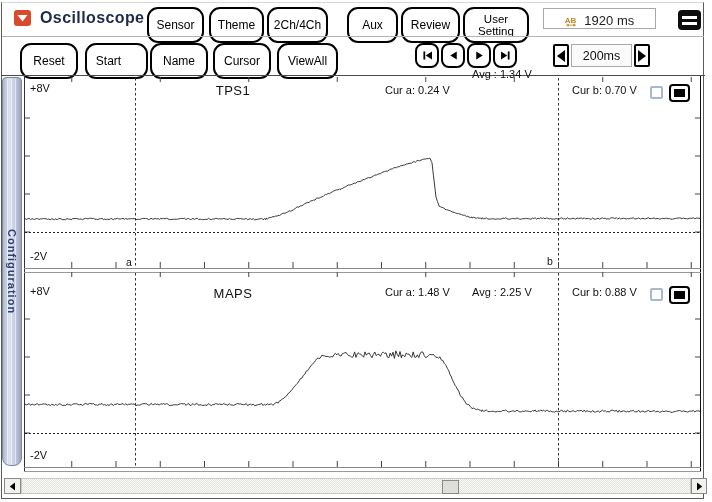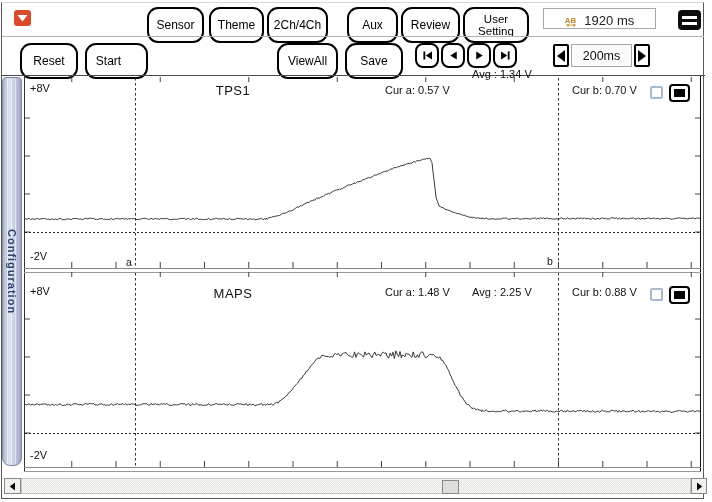--- a/index.html
+++ b/index.html
@@ -81,20 +81,21 @@
 <body>
 
 <div class="window">
   <div class="frame"></div>
 
   <div class="app-icon">
     <svg width="13" height="10" viewBox="0 0 13 10">
         <polygon points="1.5,2 11.5,2 6.5,8.5" fill="#fff"></polygon>
       </svg>
   </div>
+  <div class="title">Oscilloscope</div>
   <button class="pill t-sensor">Sensor</button>
   <button class="pill t-theme">Theme</button>
   <button class="pill t-2ch">2Ch/4Ch</button>
   <button class="pill t-aux">Aux</button>
   <button class="pill t-review">Review</button>
   <button class="pill t-user">User Setting</button>
   <div class="time-box">
     <span class="ab-icon">
         <span>AB</span>
         <span class="sub">⇤⇥</span>
@@ -108,22 +109,23 @@
   <div class="sep1"></div>
 
   <button class="pill pill2 s-reset">Reset</button>
   <button class="pill pill2 s-start">
     <span>Start</span>
     <svg width="9" height="13" viewBox="0 0 9 13">
       <polygon points="0.5,5 8.5,5 4.5,0.5" fill="#000"></polygon>
         <polygon points="0.5,8 8.5,8 4.5,12.5" fill="#000"></polygon>
     </svg>
   </button>
+  <button class="pill pill2 s-name">Name</button>
+  <button class="pill pill2 s-cursor">Cursor</button>
   <button class="pill pill2 s-viewall">ViewAll</button>
-  <button class="pill pill2 s-save">Save</button>
 
   <button class="transport tp1">
     <svg width="13" height="13" viewBox="0 0 16 16">
         <rect x="3" y="3" width="2.2" height="10" fill="#000"></rect>
         <polygon points="13.5,3 5.8,8 13.5,13" fill="#000"></polygon>
       </svg>
   </button>
   <button class="transport tp2">
     <svg width="13" height="13" viewBox="0 0 16 16">
         <polygon points="12,3 4,8 12,13" fill="#000"></polygon>
@@ -232,21 +234,21 @@
       <line x1="695" y1="433" x2="700" y2="433" stroke="#444" stroke-width="1"></line>
       <line x1="25" y1="433.5" x2="700" y2="433.5" stroke="#222" stroke-width="1" stroke-dasharray="2,2"></line>
       <line x1="135.5" y1="273" x2="135.5" y2="467" stroke="#333" stroke-width="1" stroke-dasharray="2.5,2.5"></line>
       <line x1="558.5" y1="273" x2="558.5" y2="467" stroke="#333" stroke-width="1" stroke-dasharray="2.5,2.5"></line>
       <path d="M25.0,218.7L26.4,219.3L27.8,218.9L29.2,218.3L30.6,219.6L32.0,218.7L33.4,219.2L34.8,219.4L36.2,218.6L37.6,218.6L39.0,219.4L40.4,218.9L41.8,218.9L43.2,218.5L44.6,218.7L46.0,218.7L47.4,219.4L48.8,219.0L50.2,219.8L51.6,218.9L53.0,219.1L54.4,219.7L55.8,218.8L57.2,219.8L58.6,218.7L60.0,218.5L61.4,219.1L62.8,219.8L64.2,219.5L65.6,219.7L67.0,218.6L68.4,219.1L69.8,219.1L71.2,219.7L72.6,218.7L74.0,218.5L75.4,218.5L76.8,218.5L78.2,219.0L79.6,219.2L81.0,218.9L82.4,219.7L83.8,219.0L85.2,218.3L86.6,218.5L88.0,218.9L89.4,218.2L90.8,218.2L92.2,218.6L93.6,218.3L95.0,219.4L96.4,219.2L97.8,219.7L99.2,218.8L100.6,218.8L102.0,218.3L103.4,219.5L104.8,219.0L106.2,219.7L107.6,219.1L109.0,219.7L110.4,218.8L111.8,218.6L113.2,219.8L114.6,218.8L116.0,218.9L117.4,218.3L118.8,218.9L120.2,219.0L121.6,218.7L123.0,218.4L124.4,219.3L125.8,218.4L127.2,219.3L128.6,218.8L130.0,218.9L131.4,218.5L132.8,218.8L134.2,218.5L135.6,219.6L137.0,219.5L138.4,219.3L139.8,219.5L141.2,218.8L142.6,218.5L144.0,218.3L145.4,218.5L146.8,218.5L148.2,219.4L149.6,219.4L151.0,218.2L152.4,219.0L153.8,219.1L155.2,218.4L156.6,219.0L158.0,218.6L159.4,219.4L160.8,218.4L162.2,218.8L163.6,218.4L165.0,218.9L166.4,218.3L167.8,218.6L169.2,219.7L170.6,219.5L172.0,219.6L173.4,219.2L174.8,219.3L176.2,219.2L177.6,219.3L179.0,218.8L180.4,218.5L181.8,218.4L183.2,218.5L184.6,218.3L186.0,219.6L187.4,218.6L188.8,218.4L190.2,219.8L191.6,219.2L193.0,218.4L194.4,219.4L195.8,218.6L197.2,218.2L198.6,219.6L200.0,219.1L201.4,219.4L202.8,219.7L204.2,219.6L205.6,219.3L207.0,219.6L208.4,218.3L209.8,219.1L211.2,219.8L212.6,219.0L214.0,219.1L215.4,218.4L216.8,218.4L218.2,219.0L219.6,218.7L221.0,219.0L222.4,218.9L223.8,218.4L225.2,219.0L226.6,219.1L228.0,219.5L229.4,218.4L230.8,219.3L232.2,219.3L233.6,219.6L235.0,219.2L236.4,218.6L237.8,218.3L239.2,218.7L240.6,218.5L242.0,219.0L243.4,219.1L244.8,219.1L246.2,218.3L247.6,219.8L249.0,219.1L250.4,218.7L251.8,219.5L253.2,218.7L254.6,219.8L256.0,219.6L257.4,219.3L258.8,219.0L260.2,218.8L261.6,218.2L263.0,219.8L264.4,218.7L265.8,219.6L266.0,218.2L267.4,219.0L268.8,217.8L270.2,217.5L271.6,217.3L273.0,216.6L274.4,216.7L275.8,216.0L277.2,216.1L278.0,215.4L279.4,215.6L280.8,214.6L282.2,213.5L283.6,213.2L285.0,213.3L286.4,212.5L287.8,211.9L289.2,210.8L290.6,211.2L292.0,210.6L292.0,210.6L293.4,209.8L294.8,208.9L296.2,207.4L297.6,206.9L299.0,207.3L300.4,205.7L301.8,205.9L303.2,204.9L304.6,203.8L306.0,203.1L307.4,202.4L308.0,202.8L309.4,202.1L310.8,200.9L312.2,200.7L313.6,200.0L315.0,200.1L316.4,198.2L317.8,198.0L319.2,198.2L320.6,197.3L322.0,196.8L323.4,196.3L324.0,195.6L325.4,194.4L326.8,194.4L328.2,193.3L329.6,193.8L331.0,192.5L332.4,191.8L333.8,191.0L335.2,190.3L336.6,189.9L338.0,189.9L339.4,188.9L340.0,189.5L341.4,188.8L342.8,188.3L344.2,187.3L345.6,186.8L347.0,185.7L348.4,184.9L349.8,185.1L351.2,184.6L352.6,184.0L354.0,183.1L355.4,183.3L356.0,183.0L357.4,181.7L358.8,181.7L360.2,181.4L361.6,181.1L363.0,179.3L364.4,179.7L365.8,178.7L367.2,178.1L368.6,177.6L370.0,177.9L371.4,177.2L372.0,177.1L373.4,175.9L374.8,175.0L376.2,175.1L377.6,174.4L379.0,173.8L380.4,173.7L381.8,172.6L383.2,171.9L384.6,171.6L386.0,171.0L387.4,171.2L388.0,170.7L389.4,169.8L390.8,169.0L392.2,169.1L393.6,167.9L395.0,167.6L396.4,167.7L397.8,166.7L399.2,166.8L400.6,165.8L402.0,165.6L402.0,165.6L403.4,165.2L404.8,165.0L406.2,164.0L407.6,163.8L409.0,163.4L410.4,163.3L411.8,163.1L413.2,161.8L414.0,161.7L415.4,162.2L416.8,160.8L418.2,160.5L419.6,160.8L421.0,160.1L422.4,159.5L423.8,159.1L424.0,159.0L425.4,159.1L426.8,158.6L428.2,158.7L429.6,158.3L430.0,158.2L431.4,161.5L432.0,162.8L433.4,175.1L434.0,180.1L435.4,191.9L436.0,197.0L437.4,201.4L438.8,205.1L439.0,206.1L440.4,206.7L441.8,207.4L443.2,207.8L444.6,208.5L445.0,209.4L446.4,209.7L447.8,210.0L449.2,210.5L450.6,210.9L452.0,211.9L453.0,212.2L454.4,212.4L455.8,213.1L457.2,213.6L458.6,213.6L460.0,214.1L461.4,214.5L462.0,215.0L463.4,215.2L464.8,215.2L466.2,216.4L467.6,216.3L469.0,217.0L470.4,217.5L471.8,217.0L472.0,218.0L473.4,217.3L474.8,217.7L476.2,218.3L477.6,217.7L479.0,218.2L480.4,218.2L481.8,219.0L482.0,217.8L483.4,218.7L484.8,218.7L486.2,217.8L487.6,218.8L489.0,219.2L490.4,218.9L491.8,219.0L493.2,218.7L494.6,219.1L496.0,219.3L497.4,218.8L498.8,219.0L500.2,219.1L501.6,218.8L503.0,218.1L504.4,218.4L505.8,217.8L507.2,218.8L508.6,219.2L510.0,219.2L511.4,218.7L512.8,218.5L514.2,218.7L515.6,218.8L517.0,217.9L518.4,218.7L519.8,219.2L521.2,219.2L522.6,218.6L524.0,218.9L525.4,218.4L526.8,218.6L528.2,218.7L529.6,218.9L531.0,219.2L532.4,218.1L533.8,218.6L535.2,217.8L536.6,219.2L538.0,218.2L539.4,218.7L540.8,217.7L542.2,218.6L543.6,217.8L545.0,218.9L546.4,218.1L547.8,218.2L549.2,219.0L550.6,218.4L552.0,219.1L553.4,219.0L554.8,219.2L556.2,218.5L557.6,219.0L559.0,219.1L560.4,218.3L561.8,217.8L563.2,219.0L564.6,218.5L566.0,219.3L567.4,217.7L568.8,218.7L570.2,219.0L571.6,218.6L573.0,218.2L574.4,218.7L575.8,219.1L577.2,218.0L578.6,218.3L580.0,218.3L581.4,218.0L582.8,219.0L584.2,217.7L585.6,219.1L587.0,218.2L588.4,218.6L589.8,218.9L591.2,219.3L592.6,218.0L594.0,219.0L595.4,219.2L596.8,218.7L598.2,218.4L599.6,219.2L601.0,218.4L602.4,217.8L603.8,218.6L605.2,218.2L606.6,219.0L608.0,218.7L609.4,219.1L610.8,217.9L612.2,217.7L613.6,218.0L615.0,218.5L616.4,217.8L617.8,219.2L619.2,217.8L620.6,219.0L622.0,218.5L623.4,218.2L624.8,218.5L626.2,219.0L627.6,218.4L629.0,219.0L630.4,218.2L631.8,218.3L633.2,217.8L634.6,218.8L636.0,218.9L637.4,218.6L638.8,217.8L640.2,219.2L641.6,218.5L643.0,218.4L644.4,218.9L645.8,218.7L647.2,218.2L648.6,217.9L650.0,218.8L651.4,218.5L652.8,218.3L654.2,218.0L655.6,218.9L657.0,218.5L658.4,218.4L659.8,219.3L661.2,218.7L662.6,218.3L664.0,218.8L665.4,218.3L666.8,218.2L668.2,218.7L669.6,218.5L671.0,219.2L672.4,219.2L673.8,218.8L675.2,218.6L676.6,218.2L678.0,218.2L679.4,217.8L680.8,218.1L682.2,218.5L683.6,218.1L685.0,218.6L686.4,218.6L687.8,219.0L689.2,218.3L690.6,218.3L692.0,218.3L693.4,217.8L694.8,218.8L696.2,218.1L697.6,218.1L699.0,218.1L700,218.5" fill="none" stroke="#222222" stroke-width="0.9"></path>
       <path d="M25.0,404.1L26.4,404.9L27.8,404.4L29.2,403.6L30.6,405.3L32.0,404.0L33.4,404.7L34.8,405.0L36.2,404.0L37.6,403.9L39.0,405.1L40.4,404.4L41.8,404.4L43.2,403.8L44.6,404.1L46.0,404.0L47.4,405.1L48.8,404.5L50.2,405.6L51.6,404.3L53.0,404.6L54.4,405.5L55.8,404.2L57.2,405.6L58.6,404.1L60.0,403.8L61.4,404.7L62.8,405.6L64.2,405.2L65.6,405.5L67.0,403.9L68.4,404.7L69.8,404.6L71.2,405.5L72.6,404.1L74.0,403.8L75.4,403.8L76.8,403.8L78.2,404.5L79.6,404.8L81.0,404.3L82.4,405.4L83.8,404.5L85.2,403.5L86.6,403.9L88.0,404.4L89.4,403.5L90.8,403.5L92.2,404.0L93.6,403.5L95.0,405.1L96.4,404.8L97.8,405.4L99.2,404.2L100.6,404.2L102.0,403.6L103.4,405.1L104.8,404.5L106.2,405.5L107.6,404.7L109.0,405.5L110.4,404.3L111.8,403.9L113.2,405.6L114.6,404.3L116.0,404.4L117.4,403.6L118.8,404.4L120.2,404.5L121.6,404.1L123.0,403.6L124.4,405.0L125.8,403.7L127.2,405.0L128.6,404.2L130.0,404.4L131.4,403.8L132.8,404.2L134.2,403.9L135.6,405.4L137.0,405.2L138.4,405.0L139.8,405.2L141.2,404.3L142.6,403.9L144.0,403.6L145.4,403.8L146.8,403.7L148.2,405.1L149.6,405.1L151.0,403.4L152.4,404.5L153.8,404.6L155.2,403.6L156.6,404.5L158.0,404.0L159.4,405.1L160.8,403.7L162.2,404.2L163.6,403.7L165.0,404.4L166.4,403.6L167.8,404.0L169.2,405.5L170.6,405.3L172.0,405.3L173.4,404.8L174.8,404.8L176.2,404.8L177.6,405.0L179.0,404.2L180.4,403.8L181.8,403.6L183.2,403.9L184.6,403.6L186.0,405.4L187.4,404.0L188.8,403.7L190.2,405.6L191.6,404.8L193.0,403.6L194.4,405.0L195.8,404.0L197.2,403.5L198.6,405.3L200.0,404.7L201.4,405.0L202.8,405.5L204.2,405.3L205.6,405.0L207.0,405.4L208.4,403.6L209.8,404.6L211.2,405.6L212.6,404.6L214.0,404.7L215.4,403.7L216.8,403.7L218.2,404.5L219.6,404.0L221.0,404.5L222.4,404.3L223.8,403.6L225.2,404.4L226.6,404.7L228.0,405.2L229.4,403.7L230.8,405.0L232.2,405.0L233.6,405.4L235.0,404.7L236.4,404.0L237.8,403.5L239.2,404.1L240.6,403.8L242.0,404.5L243.4,404.6L244.8,404.6L246.2,403.5L247.6,405.6L249.0,404.7L250.4,404.1L251.8,405.1L253.2,404.0L254.6,405.6L256.0,405.3L257.4,404.9L258.8,404.5L260.2,404.2L261.6,403.4L263.0,405.5L264.4,404.1L265.8,405.3L267.2,403.8L268.6,404.6L270.0,404.3L271.4,403.9L272.8,405.1L274.0,404.5L275.4,402.8L276.8,402.3L278.2,403.1L279.6,400.8L281.0,400.3L281.0,400.3L282.4,398.8L283.8,398.3L285.2,396.8L286.6,395.9L288.0,393.6L288.0,393.6L289.4,392.7L290.8,391.0L292.2,389.5L293.6,387.5L295.0,385.7L295.0,385.7L296.4,384.4L297.8,383.0L299.2,380.7L300.6,378.5L302.0,378.1L302.0,378.1L303.4,375.3L304.8,374.4L306.2,371.2L307.6,370.8L308.0,369.9L309.4,368.2L310.8,365.7L312.2,364.6L313.6,362.9L314.0,362.7L315.4,360.6L316.8,358.7L318.2,358.0L319.0,358.7L320.4,357.9L321.8,355.3L323.2,355.6L324.6,355.9L326.0,356.5L327.0,356.3L328.4,356.6L329.8,357.2L331.2,356.5L332.6,357.1L334.0,354.5L335.4,353.5L336.8,354.8L338.2,353.4L339.6,355.7L341.0,356.0L342.0,354.1L343.4,353.3L344.8,352.8L346.2,352.6L347.6,354.7L349.0,355.8L350.4,355.9L351.8,357.5L353.2,356.6L354.6,351.9L356.0,357.4L357.4,353.5L358.0,352.7L359.4,353.8L360.8,354.4L362.2,355.4L363.6,357.2L365.0,351.9L366.4,355.2L367.8,353.4L369.2,353.1L370.6,355.6L372.0,357.7L372.0,357.7L373.4,354.3L374.8,352.0L376.2,355.6L377.6,354.4L379.0,354.3L380.4,356.3L381.8,353.4L383.2,352.0L384.6,353.4L386.0,352.8L387.4,357.1L388.8,357.8L390.2,353.0L391.6,356.1L393.0,352.2L394.4,358.4L395.8,350.9L397.2,354.3L398.6,356.7L400.0,351.5L401.4,357.9L402.0,355.1L403.4,355.4L404.8,356.8L406.2,353.1L407.6,354.1L409.0,354.1L410.4,356.2L411.8,357.5L413.2,351.9L414.6,357.1L416.0,357.3L417.4,354.8L418.8,357.6L420.0,353.9L421.4,351.9L422.8,352.0L424.2,355.5L425.6,357.7L427.0,356.9L428.4,355.8L429.8,354.3L431.2,354.6L432.6,354.9L433.0,354.1L434.4,355.5L435.8,357.3L437.2,357.2L438.6,358.1L440.0,356.8L440.0,356.8L441.4,360.2L442.8,360.4L444.2,363.3L445.6,364.8L446.0,365.5L447.4,368.4L448.8,370.8L450.2,375.0L451.0,376.1L452.4,379.7L453.8,382.6L455.2,385.6L456.0,386.6L457.4,389.0L458.8,391.3L460.2,395.3L461.0,396.7L462.4,397.2L463.8,399.9L465.2,401.9L466.0,403.7L467.4,404.5L468.8,404.5L470.2,406.4L471.6,407.9L472.0,408.7L473.4,408.0L474.8,408.7L476.2,409.7L477.6,409.0L479.0,409.9L480.4,410.2L481.8,411.5L482.0,409.8L483.4,411.1L484.8,411.0L486.2,409.8L487.6,411.2L489.0,411.8L490.4,411.4L491.8,411.5L493.2,411.1L494.6,411.7L496.0,411.9L497.4,411.3L498.8,411.5L500.2,411.7L501.6,411.3L503.0,410.3L504.4,410.7L505.8,409.9L507.2,411.4L508.6,411.9L510.0,411.8L511.4,411.2L512.8,410.9L514.2,411.2L515.6,411.3L517.0,410.1L518.4,411.2L519.8,411.9L521.2,411.9L522.6,411.1L524.0,411.5L525.4,410.9L526.8,411.0L528.2,411.2L529.6,411.5L531.0,411.9L532.4,410.5L533.8,411.0L535.2,410.0L536.6,412.0L538.0,410.6L539.4,411.3L540.8,409.9L542.2,411.1L543.6,410.0L545.0,411.5L546.4,410.4L547.8,410.6L549.2,411.7L550.6,410.9L552.0,411.9L553.4,411.8L554.8,412.1L556.2,411.0L557.6,411.7L559.0,411.9L560.4,410.8L561.8,410.0L563.2,411.8L564.6,411.0L566.0,412.1L567.4,410.0L568.8,411.3L570.2,411.8L571.6,411.3L573.0,410.6L574.4,411.4L575.8,411.9L577.2,410.4L578.6,410.8L580.0,410.8L581.4,410.4L582.8,411.8L584.2,410.0L585.6,411.9L587.0,410.7L588.4,411.3L589.8,411.6L591.2,412.2L592.6,410.5L594.0,411.9L595.4,412.1L596.8,411.4L598.2,411.1L599.6,412.2L601.0,411.1L602.4,410.2L603.8,411.3L605.2,410.7L606.6,411.9L608.0,411.5L609.4,412.1L610.8,410.4L612.2,410.2L613.6,410.6L615.0,411.2L616.4,410.3L617.8,412.3L619.2,410.3L620.6,412.0L622.0,411.2L623.4,410.8L624.8,411.2L626.2,412.0L627.6,411.2L629.0,412.0L630.4,410.9L631.8,411.0L633.2,410.3L634.6,411.7L636.0,411.9L637.4,411.5L638.8,410.3L640.2,412.3L641.6,411.3L643.0,411.1L644.4,411.9L645.8,411.6L647.2,411.0L648.6,410.5L650.0,411.7L651.4,411.4L652.8,411.1L654.2,410.6L655.6,411.9L657.0,411.4L658.4,411.3L659.8,412.4L661.2,411.7L662.6,411.0L664.0,411.7L665.4,411.1L666.8,411.0L668.2,411.6L669.6,411.4L671.0,412.4L672.4,412.3L673.8,411.8L675.2,411.6L676.6,411.0L678.0,410.9L679.4,410.5L680.8,410.9L682.2,411.5L683.6,410.9L685.0,411.5L686.4,411.6L687.8,412.2L689.2,411.2L690.6,411.2L692.0,411.1L693.4,410.5L694.8,412.0L696.2,410.9L697.6,410.9L699.0,410.9L700,411.5" fill="none" stroke="#222222" stroke-width="0.9"></path>
     </svg>
 
   <div class="lbl" style="left:30px;top:82px">+8V</div>
   <div class="lbl chan" style="left:203px;top:83px">TPS1</div>
-  <div class="lbl meas" style="left:385px;top:84px">Cur a: 0.57 V</div>
+  <div class="lbl meas" style="left:385px;top:84px">Cur a: 0.24 V</div>
   <div class="lbl meas" style="left:472px;top:68px">Avg : 1.34 V</div>
   <div class="lbl meas" style="left:572px;top:84px">Cur b: 0.70 V</div>
   <button class="chk" style="left:650px;top:86px"></button>
   <button class="sq-btn" style="left:669px;top:84px">
       <i></i>
     </button>
   <div class="lbl" style="left:30px;top:250px">-2V</div>
   <div class="lbl cursor-lbl" style="left:126px;top:256px">a</div>
   <div class="lbl cursor-lbl" style="left:547px;top:255px">b</div>
 

